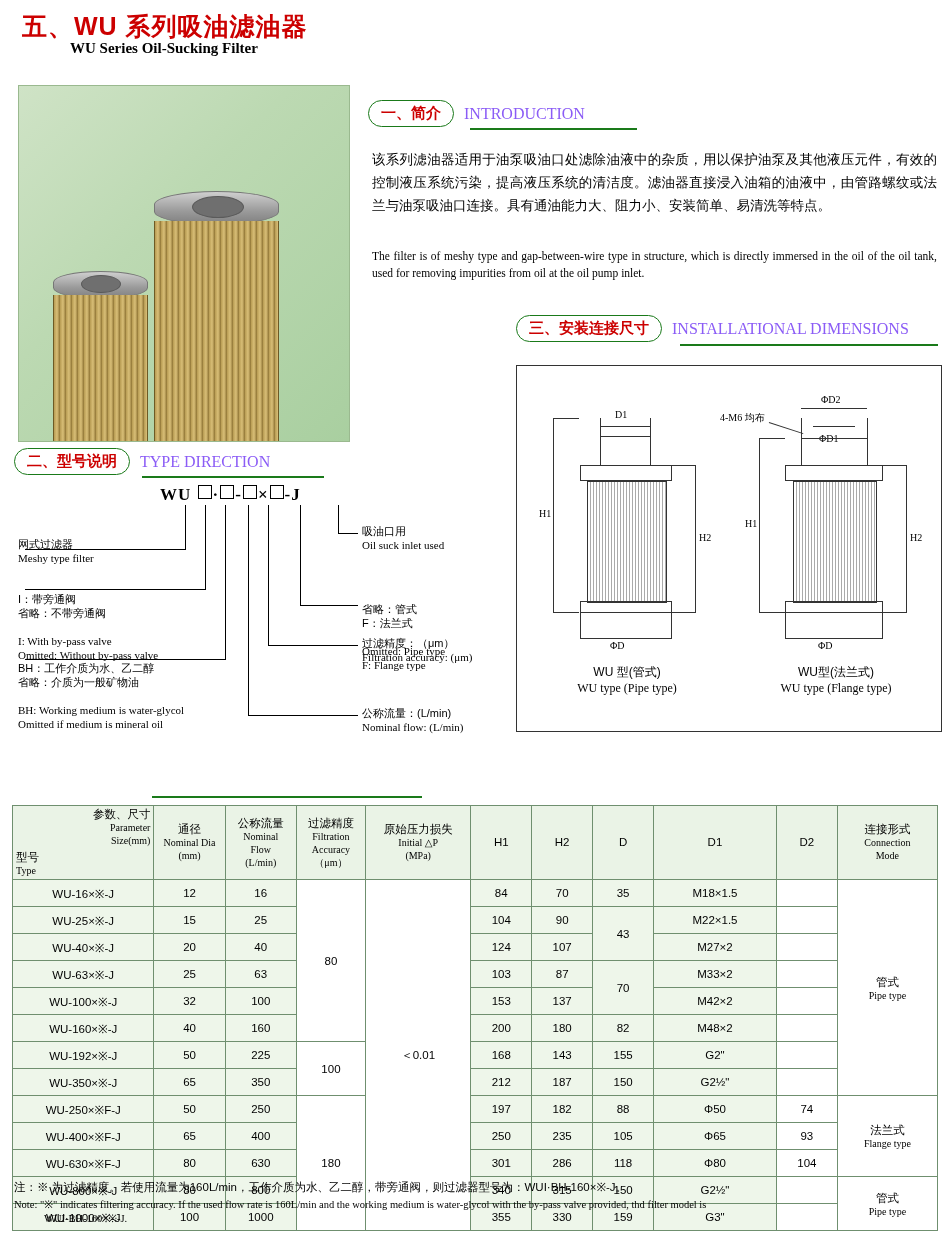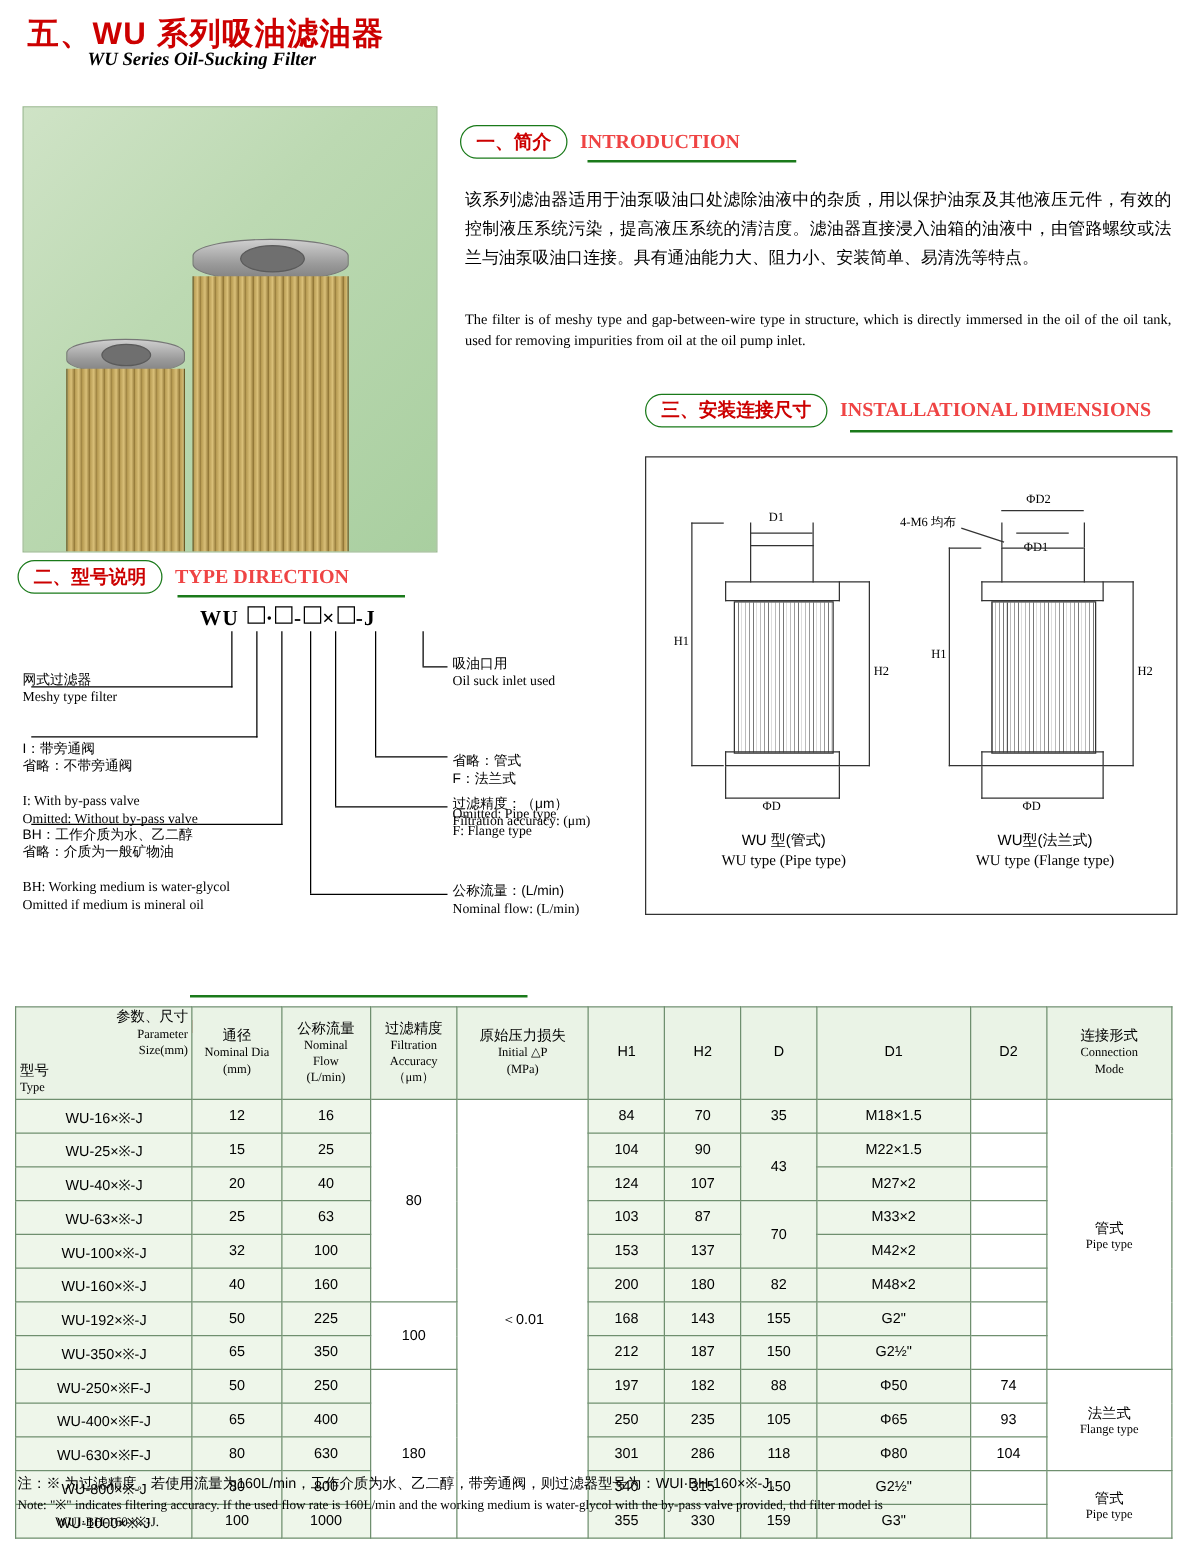--- a/index.html
+++ b/index.html
@@ -6,40 +6,40 @@
   body{
     width:950px;height:1236px;position:relative;background:#ffffff;
     font-family:"Liberation Serif", serif;color:#000;
   }
   .page{position:relative;width:950px;height:1236px;overflow:hidden;}
 
   
   .title-cn{position:absolute;left:22px;top:10px;font-family:"Liberation Sans",sans-serif;
     font-weight:bold;font-size:25px;color:#cc0000;letter-spacing:1px;}
   .title-en{position:absolute;left:70px;top:40px;font-family:"Liberation Serif",serif;
-    font-weight:bold;font-size:15px;color:#000;font-style:italic;}
+    font-weight:bold;font-size:15px;color:#000;}
 
   
   .photo{position:absolute;left:18px;top:85px;width:330px;height:355px;
     background:linear-gradient(135deg,#cfe3c6 0%,#bcd9b2 40%,#a9cfa0 100%);
     border:1px solid #9ab98f;overflow:hidden;}
   .cart{position:absolute;border-radius:3px;}
   .cart .cap{position:absolute;left:0;right:0;height:26px;
     background:linear-gradient(180deg,#cfcfcf,#9a9a9a 60%,#808080);
     border-radius:50%/40%;border:1px solid #777;}
   .cart .body{position:absolute;left:0;right:0;
     background:repeating-linear-gradient(90deg,#b79b52 0px,#d9bf78 3px,#8e7333 6px);
     border-left:1px solid #6d5a25;border-right:1px solid #6d5a25;}
   .hole{position:absolute;background:#6f6f6f;border-radius:50%;border:1px solid #5a5a5a;}
 
   
   .sec-head{position:absolute;display:flex;align-items:center;}
   .sec-cn{font-family:"Liberation Sans",sans-serif;font-weight:bold;font-size:15px;color:#cc0000;
     border:1.5px solid #1a7a1a;border-radius:14px;padding:3px 12px;background:#fff;white-space:nowrap;}
-  .sec-en{font-family:"Liberation Serif",serif;font-weight:bold;font-size:16px;color:#ef4444;
+  .sec-en{font-family:"Liberation Serif",serif;font-weight:normal;font-size:16px;color:#8b5cf6;
     margin-left:10px;white-space:nowrap;}
   .sec-rule{position:absolute;height:2px;background:#1a7a1a;}
 
   
   .intro-cn{position:absolute;left:372px;top:148px;width:565px;font-size:13.5px;line-height:23px;
     font-family:"Liberation Sans",sans-serif;text-align:justify;}
   .intro-en{position:absolute;left:372px;top:248px;width:565px;font-size:11.5px;line-height:17px;
     font-family:"Liberation Serif",serif;text-align:justify;}
 
   

